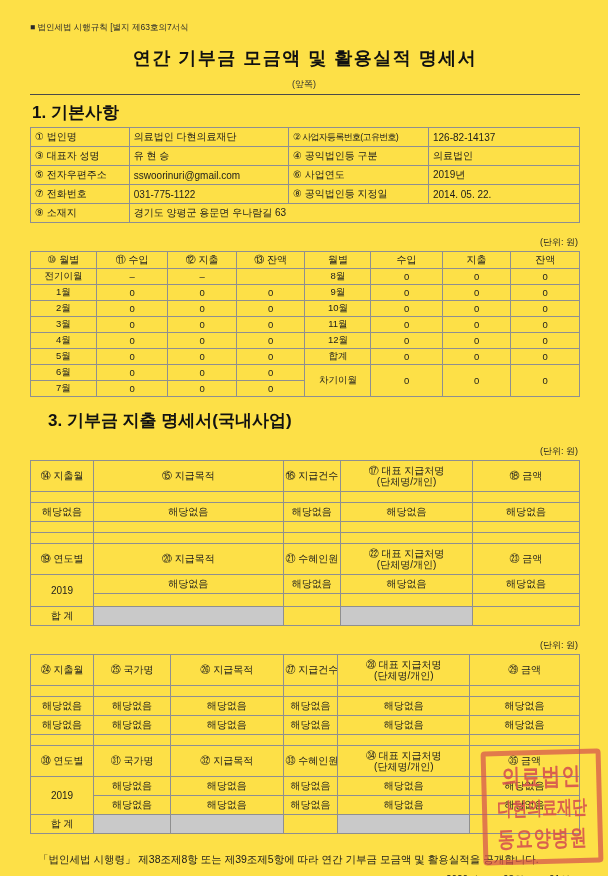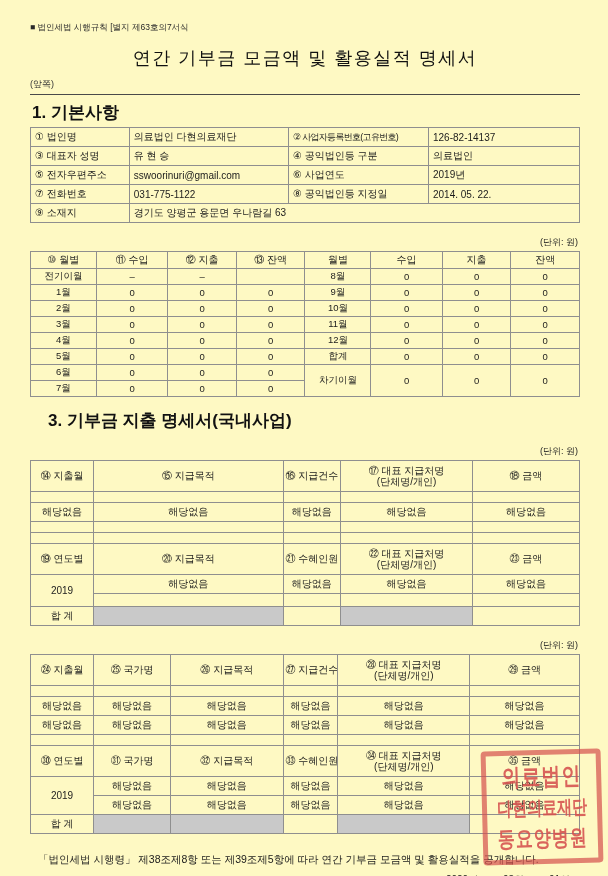--- a/index.html
+++ b/index.html
@@ -1,24 +1,24 @@
 <!DOCTYPE html>
 <html><head>
 <meta charset="utf-8">
 <style>
   html,body{margin:0;padding:0;background:#e8e8e8;}
   .page{
     position:relative;width:608px;height:876px;margin:0 auto;
-    background:#fef9c3;color:#1c1c1c;overflow:hidden;
+    background:#fde047;color:#1c1c1c;overflow:hidden;
     font-family:"Liberation Sans","DejaVu Sans",sans-serif;
     box-sizing:border-box;padding:22px 28px 0 30px;
   }
   .top-note{font-size:8.5px;color:#2a2a2a;}
-  .title{margin-top:12px;text-align:center;font-size:18px;font-weight:normal;letter-spacing:1.5px;color:#111;}
-  .front-label{text-align:left;font-size:9px;color:#333;margin-top:8px;padding-right:2px;}
+  .title{margin-top:12px;text-align:center;font-size:18px;font-weight:bold;letter-spacing:1.5px;color:#111;}
+  .front-label{text-align:center;font-size:9px;color:#333;margin-top:8px;padding-right:2px;}
   .top-rule{border:none;border-top:1.5px solid #4a4a4a;margin:3px 0 0 0;}
   .sec-heading{font-size:17px;font-weight:bold;color:#111;margin:6px 0 3px 2px;}
   .unit-label{text-align:right;font-size:9px;color:#222;margin:13px 2px 2px 0;}
   table{border-collapse:collapse;width:100%;table-layout:fixed;border:1px solid #5e5e5e;}
   th,td{border:1px solid #8f8f8f;font-size:10px;font-weight:normal;text-align:center;
         padding:1px 2px;color:#1c1c1c;overflow:hidden;white-space:nowrap;}
   th.twoline,td.twoline{white-space:pre-line;line-height:1.15;}
   
   .info-table td{height:16px;text-align:left;padding-left:4px;}
   .info-table .sq{letter-spacing:-0.7px;font-size:9px;}

